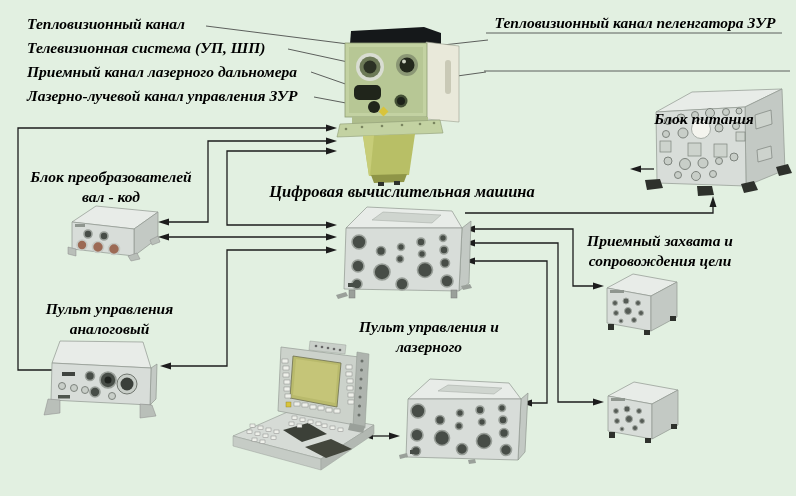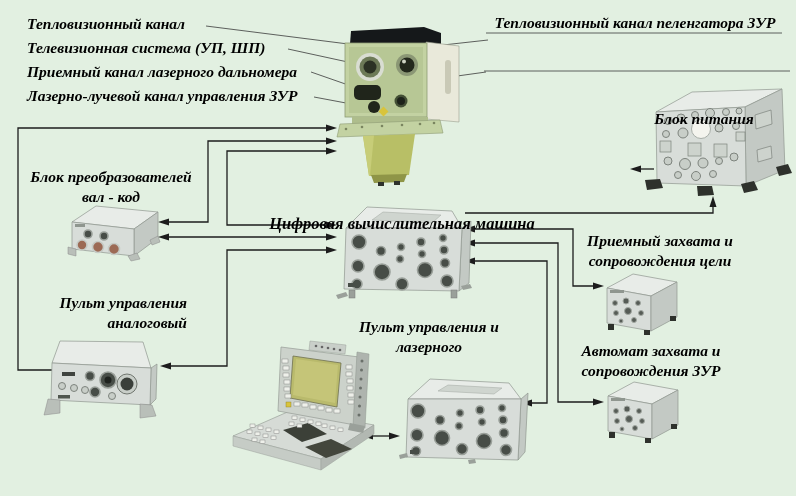--- a/index.html
+++ b/index.html
@@ -2,21 +2,21 @@
 <html><head>
 <meta charset="utf-8">
 <style>
   html,body{margin:0;padding:0;}
   #stage{position:relative;width:796px;height:496px;background:#e2f0e1;overflow:hidden;
          font-family:"Liberation Serif",serif;}
   #stage svg{position:absolute;left:0;top:0;}
   .lbl{position:absolute;font-style:italic;color:#000000;font-size:15.5px;line-height:1.28;
        white-space:normal;font-weight:bold;}
   .lbl.center{text-align:center;}
-  .lbl.big{font-size:16.5px;margin-top:32px;}
+  .lbl.big{font-size:16.5px;}
   .wire{stroke:#1c1c1c;stroke-width:1.3;fill:none;}
   .callout{stroke:#3a3a3a;stroke-width:0.8;fill:none;}
   .ah{fill:#1c1c1c;stroke:none;}
   .facef{fill:#d8ddd9;stroke:#8f968f;stroke-width:0.7;}
   .facet{fill:#e8ece8;stroke:#8f968f;stroke-width:0.7;}
   .facer{fill:#c3c9c4;stroke:#8f968f;stroke-width:0.7;}
   .conn{fill:#474d47;stroke:#9aa09a;stroke-width:1.6;}
   .connL{fill:#c8cec8;stroke:#7d837d;stroke-width:1;}
   .connR{fill:#9c6a55;stroke:#c6cbc6;stroke-width:1.6;}
   .connS{fill:#565c56;stroke:#a2a8a2;stroke-width:1;}
@@ -336,17 +336,16 @@
 <div class="lbl" style="left:27px;top:38px;">Телевизионная система (УП, ШП)</div>
 <div class="lbl" style="left:27px;top:62px;">Приемный канал лазерного дальномера</div>
 <div class="lbl" style="left:27px;top:86px;text-align:center;">Лазерно-лучевой канал управления ЗУР</div>
 
 <div class="lbl center" style="left:486px;top:13px;width:298px;">Тепловизионный канал пеленгатора ЗУР</div>
 <div class="lbl center" style="left:638px;top:73px;width:132px;margin-top:36px;">Блок питания</div>
 
 <div class="lbl center" style="left:22px;top:167px;width:178px;">Блок преобразователей вал - код</div>
 <div class="lbl center big" style="left:256px;top:181px;width:292px;">Цифровая вычислительная машина</div>
 <div class="lbl center" style="left:568px;top:231px;width:184px;">Приемный захвата и сопровождения цели</div>
-<div class="lbl center" style="left:32px;top:293px;width:155px;text-align:right;">Пульт управления аналоговый</div>
+<div class="lbl center" style="left:32px;top:299px;width:155px;">Пульт управления аналоговый</div>
 <div class="lbl center" style="left:350px;top:317px;width:158px;">Пульт управления и лазерного</div>
-<div class="lbl center" style="left:558px;top:341px;width:186px;">Автомат захвата и сопровождения ЗУР</div>
 
 </div>
 
 </body></html>

